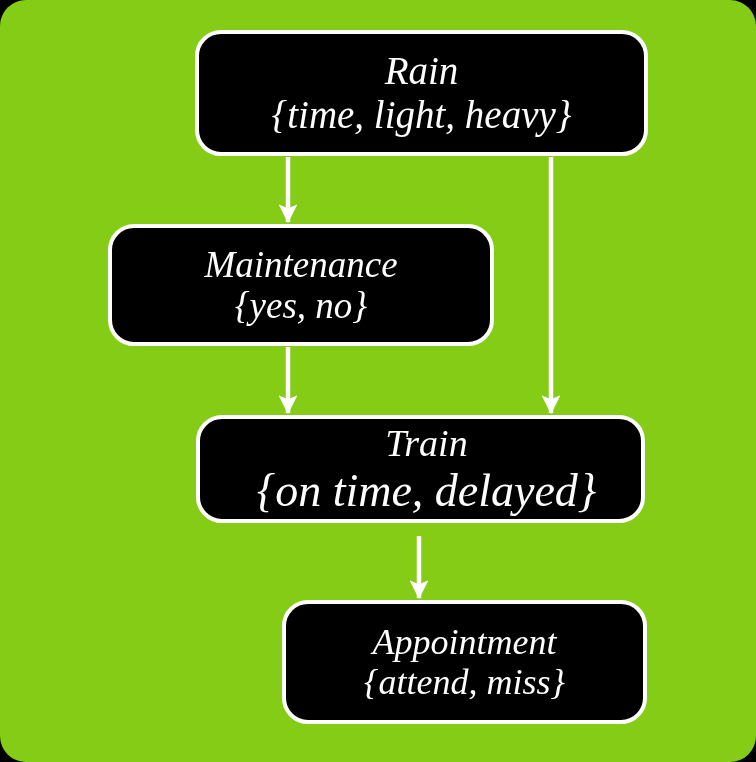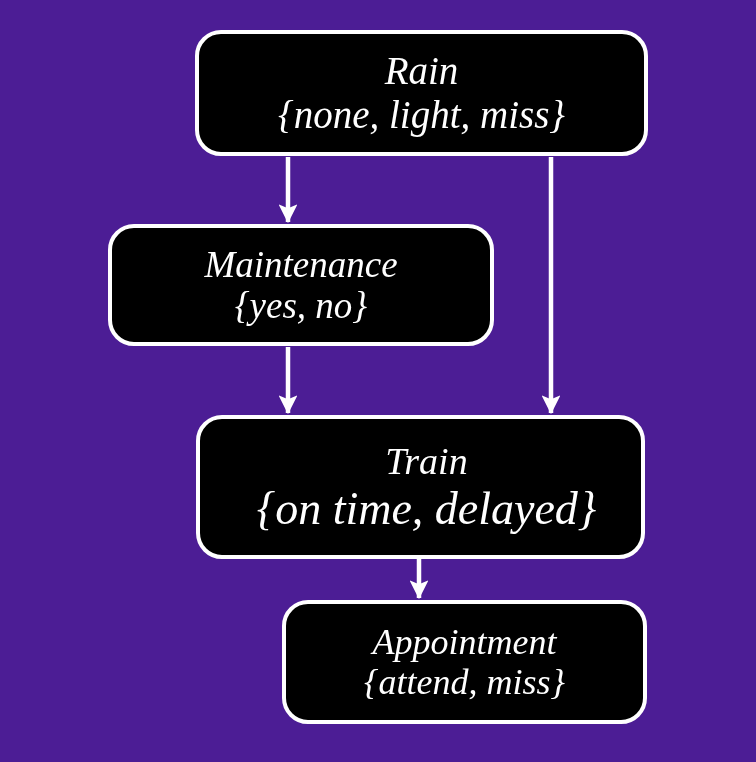--- a/index.html
+++ b/index.html
@@ -8,22 +8,23 @@
     padding: 0;
     background: #000000;
   }
   body {
     font-family: "Liberation Serif", "DejaVu Serif", serif;
   }
   #canvas {
     position: relative;
     width: 756px;
     height: 762px;
-    background: #4c1d95;
+    background: #84cc16;
     overflow: hidden;
+    border-radius: 26px;
   }
   #edge-layer {
     position: absolute;
     left: 0;
     top: 0;
     width: 756px;
     height: 762px;
     pointer-events: none;
   }
   .node {
@@ -52,21 +53,21 @@
   }
   
   #node-rain        { left: 195px; top: 30px;  width: 453px; height: 126px; }
   #node-rain .node-name   { font-size: 39px; }
   #node-rain .node-states { font-size: 39px; }
 
   #node-maintenance { left: 108px;  top: 224px; width: 386px; height: 122px; }
   #node-maintenance .node-name   { font-size: 37px; }
   #node-maintenance .node-states { font-size: 37px; font-style: italic; }
 
-  #node-train       { left: 196px; top: 415px; width: 449px; height: 144px; padding-left: 12px; }
+  #node-train       { left: 196px; top: 415px; width: 449px; height: 108px; padding-left: 12px; }
   #node-train .node-name   { font-size: 38px; }
   #node-train .node-states { font-size: 46px; }
 
   #node-appointment { left: 238px; top: 600px; width: 365px; height: 124px; margin-left: 44px; }
   #node-appointment .node-name   { font-size: 36px; }
   #node-appointment .node-states { font-size: 36px; }
 </style>
 </head>
 <body>
 
@@ -83,21 +84,21 @@
 
     <line x1="551" y1="157" x2="551" y2="413" stroke="#ffffff" stroke-width="4.5" marker-end="url(#arrowhead)"></line>
 
     <line x1="288" y1="347" x2="288" y2="413" stroke="#ffffff" stroke-width="4.5" marker-end="url(#arrowhead)"></line>
 
     <line x1="419" y1="536" x2="419" y2="598" stroke="#ffffff" stroke-width="4.5" marker-end="url(#arrowhead)"></line>
   </svg>
 
   <div class="node" id="node-rain">
     <span class="node-name">Rain</span>
-    <span class="node-states">{none, light, miss}</span>
+    <span class="node-states">{time, light, heavy}</span>
   </div>
 
   <div class="node" id="node-maintenance">
     <span class="node-name">Maintenance</span>
     <span class="node-states">{yes, no}</span>
   </div>
 
   <div class="node" id="node-train">
     <span class="node-name">Train</span>
     <span class="node-states">{on time, delayed}</span>

